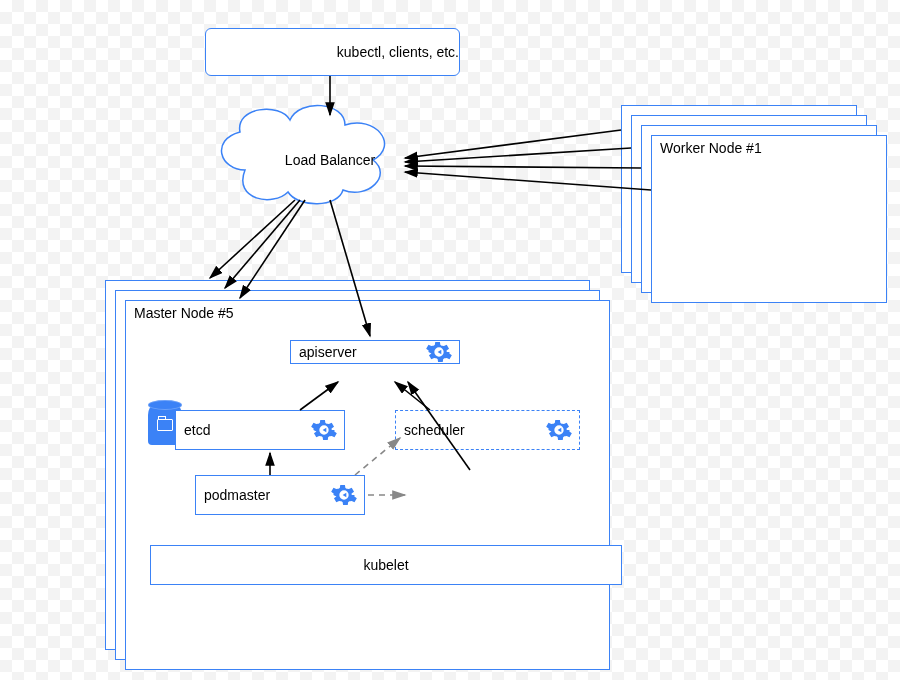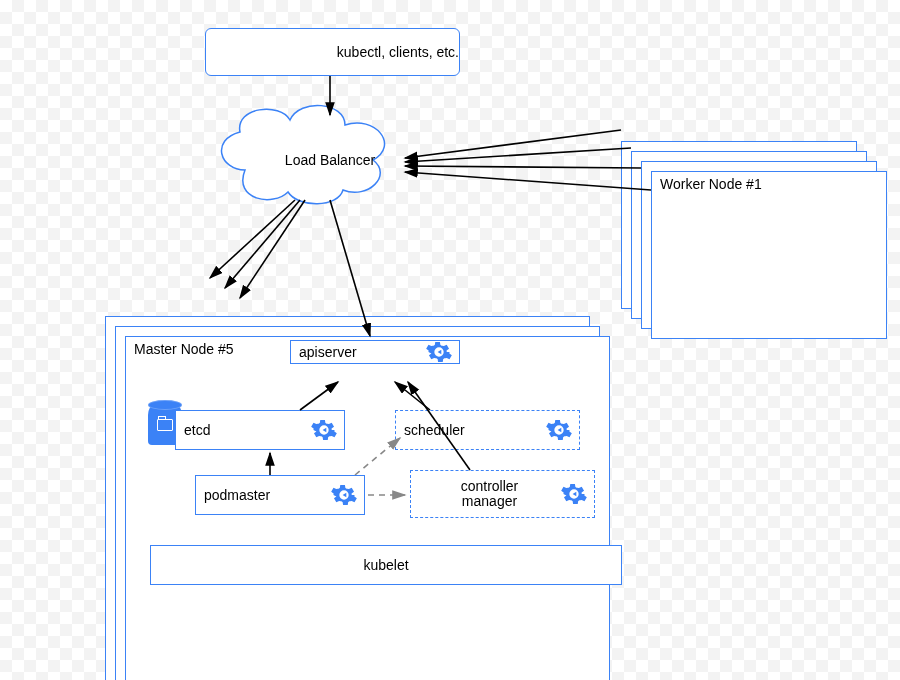--- a/index.html
+++ b/index.html
@@ -33,21 +33,20 @@
     display: flex;
     align-items: center;
     justify-content: flex-end;
     box-sizing: border-box;
   }
   .panel {
     position: absolute;
     background: #fff;
     border: 1.5px solid #3b82f6;
     box-sizing: border-box;
-    margin-top: 36px;
   }
   .panel-title {
     position: absolute;
     top: 4px;
     left: 8px;
   }
   .svc {
     position: absolute;
     background: #fff;
     border: 1.5px solid #3b82f6;
@@ -169,29 +168,20 @@
 
   <div class="svc dashed" style="left:395px; top:410px; width:185px; height:40px;">
     <span class="label">scheduler</span>
     <svg class="cog" viewBox="0 0 24 24">
         <path fill="currentColor" d="M12 8a4 4 0 1 0 0 8 4 4 0 0 0 0-8zm9 4a7 7 0 0 1-.1 1.2l2.1 1.6-2 3.4-2.4-1a7 7 0 0 1-2 .1 7 7 0 0 1-1 .6l-.4 2.6h-4l-.4-2.6a7 7 0 0 1-1-.6 7 7 0 0 1-2-.1l-2.4 1-2-3.4 2.1-1.6A7 7 0 0 1 3 12a7 7 0 0 1 .1-1.2L1 9.2l2-3.4 2.4 1a7 7 0 0 1 2-.1 7 7 0 0 1 1-.6L8.8 3.5h4l.4 2.6a7 7 0 0 1 1 .6 7 7 0 0 1 2 .1l2.4-1 2 3.4-2.1 1.6c.07.4.1.8.1 1.2z"></path>
         <circle cx="12" cy="12" r="2.3" fill="#fff"></circle>
         <path d="M10.8 12 L14 10 L14 14 Z" fill="currentColor"></path>
       </svg>
   </div>
 
-  <div class="svc dashed" style="left:410px; top:470px; width:185px; height:48px;">
-    <span class="label ctr" style="white-space:pre-line;">controller
-manager</span>
-    <svg class="cog" viewBox="0 0 24 24">
-        <path fill="currentColor" d="M12 8a4 4 0 1 0 0 8 4 4 0 0 0 0-8zm9 4a7 7 0 0 1-.1 1.2l2.1 1.6-2 3.4-2.4-1a7 7 0 0 1-2 .1 7 7 0 0 1-1 .6l-.4 2.6h-4l-.4-2.6a7 7 0 0 1-1-.6 7 7 0 0 1-2-.1l-2.4 1-2-3.4 2.1-1.6A7 7 0 0 1 3 12a7 7 0 0 1 .1-1.2L1 9.2l2-3.4 2.4 1a7 7 0 0 1 2-.1 7 7 0 0 1 1-.6L8.8 3.5h4l.4 2.6a7 7 0 0 1 1 .6 7 7 0 0 1 2 .1l2.4-1 2 3.4-2.1 1.6c.07.4.1.8.1 1.2z"></path>
-        <circle cx="12" cy="12" r="2.3" fill="#fff"></circle>
-        <path d="M10.8 12 L14 10 L14 14 Z" fill="currentColor"></path>
-      </svg>
-  </div>
 
   <div class="wide-box" style="left:150px; top:545px; width:472px; height:40px;">
     <span>kubelet</span>
   </div>
 
 
   <svg class="overlay">
     <defs>
       <marker id="ah" markerWidth="10" markerHeight="10" refX="8" refY="3" orient="auto" markerUnits="strokeWidth">
         <path d="M0,0 L9,3 L0,6 Z" fill="#000"></path>

